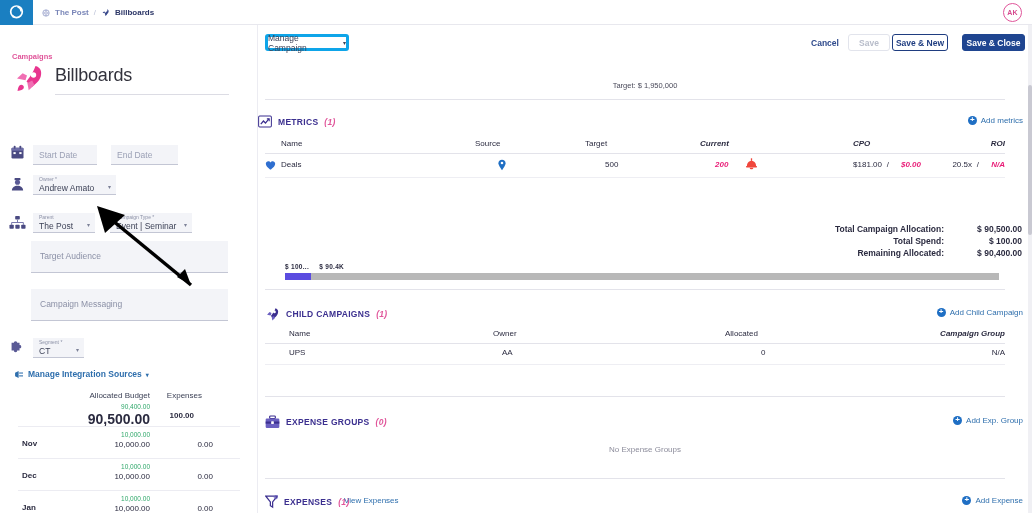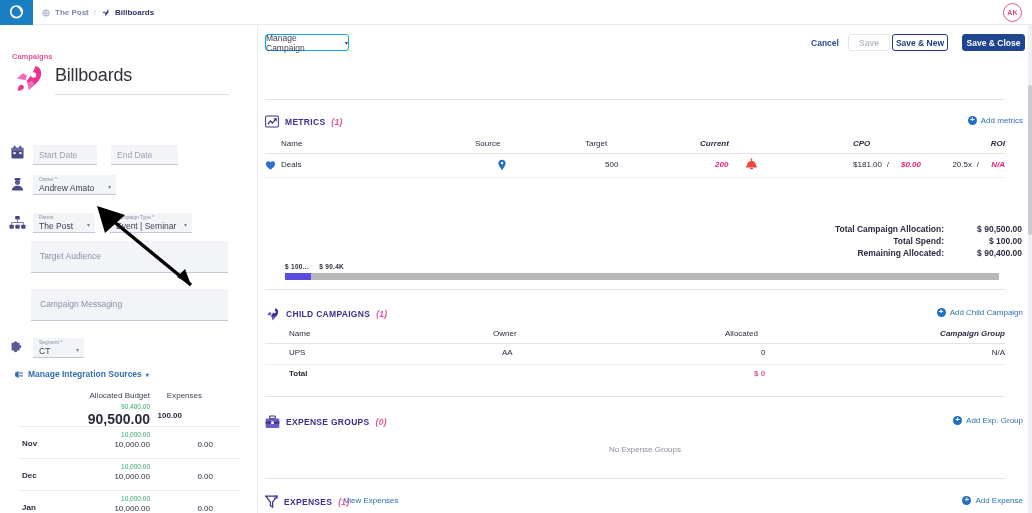--- a/index.html
+++ b/index.html
@@ -102,21 +102,21 @@
   }
   .btab .hdr .g1 {
     position: absolute; left: 37px; top: 15px; width: 113px;
     text-align: right; font-size: 6.5px; color: #2fa86a;
   }
   .btab .hdr .b1 {
     position: absolute; left: 37px; top: 23px; width: 113px;
     text-align: right; font-size: 14px; font-weight: bold; color: #2b2b40;
   }
   .btab .hdr .b2 {
-    position: absolute; left: 150px; top: 23px; width: 32px;
+    position: absolute; left: 150px; top: 23px; width: 44px;
     text-align: right; font-size: 8px; font-weight: bold; color: #2b2b40;
   }
   .brow {
     position: relative; height: 32px; margin: 0 18px;
     border-top: 1px solid #ececf2;
     text-decoration: underline;
   }
   .brow .m {
     position: absolute; left: 4px; top: 12px;
     font-size: 8px; font-weight: bold; color: #2b2b40;
@@ -139,21 +139,21 @@
     position: absolute; left: 258px; top: 25px;
     width: 774px; height: 488px; background: #fff;
   }
   .toolbar { position: absolute; left: 0; top: 0; width: 774px; height: 32px; }
   .btn {
     position: absolute; font-size: 8.5px; font-family: "Liberation Sans", sans-serif;
     border-radius: 3px; display: flex; align-items: center; justify-content: center;
   }
   .btn-manage {
     left: 7px; top: 9px; width: 84px; height: 17px;
-    border: 1px solid #0ea5e9; background: #fff; color: #3d4257;
+    border: 3px solid #0ea5e9; background: #fff; color: #3d4257;
     gap: 20px;
   }
   .btn-cancel {
     right: 186px; top: 9px; width: 42px; height: 17px;
     background: transparent; color: #2f4a8c; font-weight: bold; border: none;
   }
   .btn-save {
     right: 142px; top: 9px; width: 42px; height: 17px;
     background: #fff; color: #b8bdca; border: 1px solid #e2e4ec; font-weight: bold;
   }
@@ -411,24 +411,25 @@
       <div class="btn btn-manage">
         <span>Manage Campaign</span>
         <span style="font-size:6px;">▾</span>
       </div>
       <div class="btn btn-cancel">Cancel</div>
       <div class="btn btn-save">Save</div>
       <div class="btn btn-savenew">Save &amp; New</div>
       <div class="btn btn-saveclose">Save &amp; Close</div>
     </div>
 
+    <div class="ecv-target">Target: $ 1,950,000</div>
 
     <div class="sect-rule" style="top:74px;"></div>
 
-    <div class="sect-head" style="left:7px; top:90px;">
+    <div class="sect-head" style="left:0; top:90px;">
       <svg width="14" height="13" viewBox="0 0 18 16">
         <rect x="0.8" y="1" width="16.4" height="14" rx="1.4" fill="none" stroke="#3b2f8f" stroke-width="1.3"></rect>
         <path d="M3.6 11.4 7 7.4l2.6 2.6L14 4.6" fill="none" stroke="#3b2f8f" stroke-width="1.6"></path>
         <path d="M11.4 4.6h3v3" fill="none" stroke="#3b2f8f" stroke-width="1.4"></path>
       </svg>
       <span>METRICS</span>
       <span class="sect-count">(1)</span>
     </div>
     <div class="add-link" style="right:9px; top:91px;">
       <span class="plus-ic">+</span>
@@ -522,24 +523,20 @@
         <span style="left:228px;">Owner</span>
         <span style="left:460px;">Allocated</span>
         <span class="ital" style="right:0;">Campaign Group</span>
       </div>
       <div class="tr">
         <span style="left:24px;">UPS</span>
         <span style="left:237px;">AA</span>
         <span style="left:496px;">0</span>
         <span style="right:0;">N/A</span>
       </div>
-      <div class="tr noline">
-        <span style="left:24px;font-weight:bold;">Total</span>
-        <span class="pinkb" style="left:489px;">$ 0</span>
-      </div>
     </div>
 
     <div class="sect-rule" style="top:371px;"></div>
 
     <div class="sect-head" style="left:7px; top:390px;">
       <svg width="15" height="14" viewBox="0 0 18 16">
         <rect x="5.6" y="0.8" width="6.8" height="3" rx="1" fill="none" stroke="#3b2f8f" stroke-width="1.4"></rect>
         <rect x="0.8" y="3.8" width="16.4" height="11.4" rx="1.4" fill="#6a5fc0"></rect>
         <rect x="0.8" y="7.4" width="16.4" height="2.6" fill="#3b2f8f"></rect>
         <rect x="7.4" y="7" width="3.2" height="3.4" rx="0.6" fill="#ffffff"></rect>

